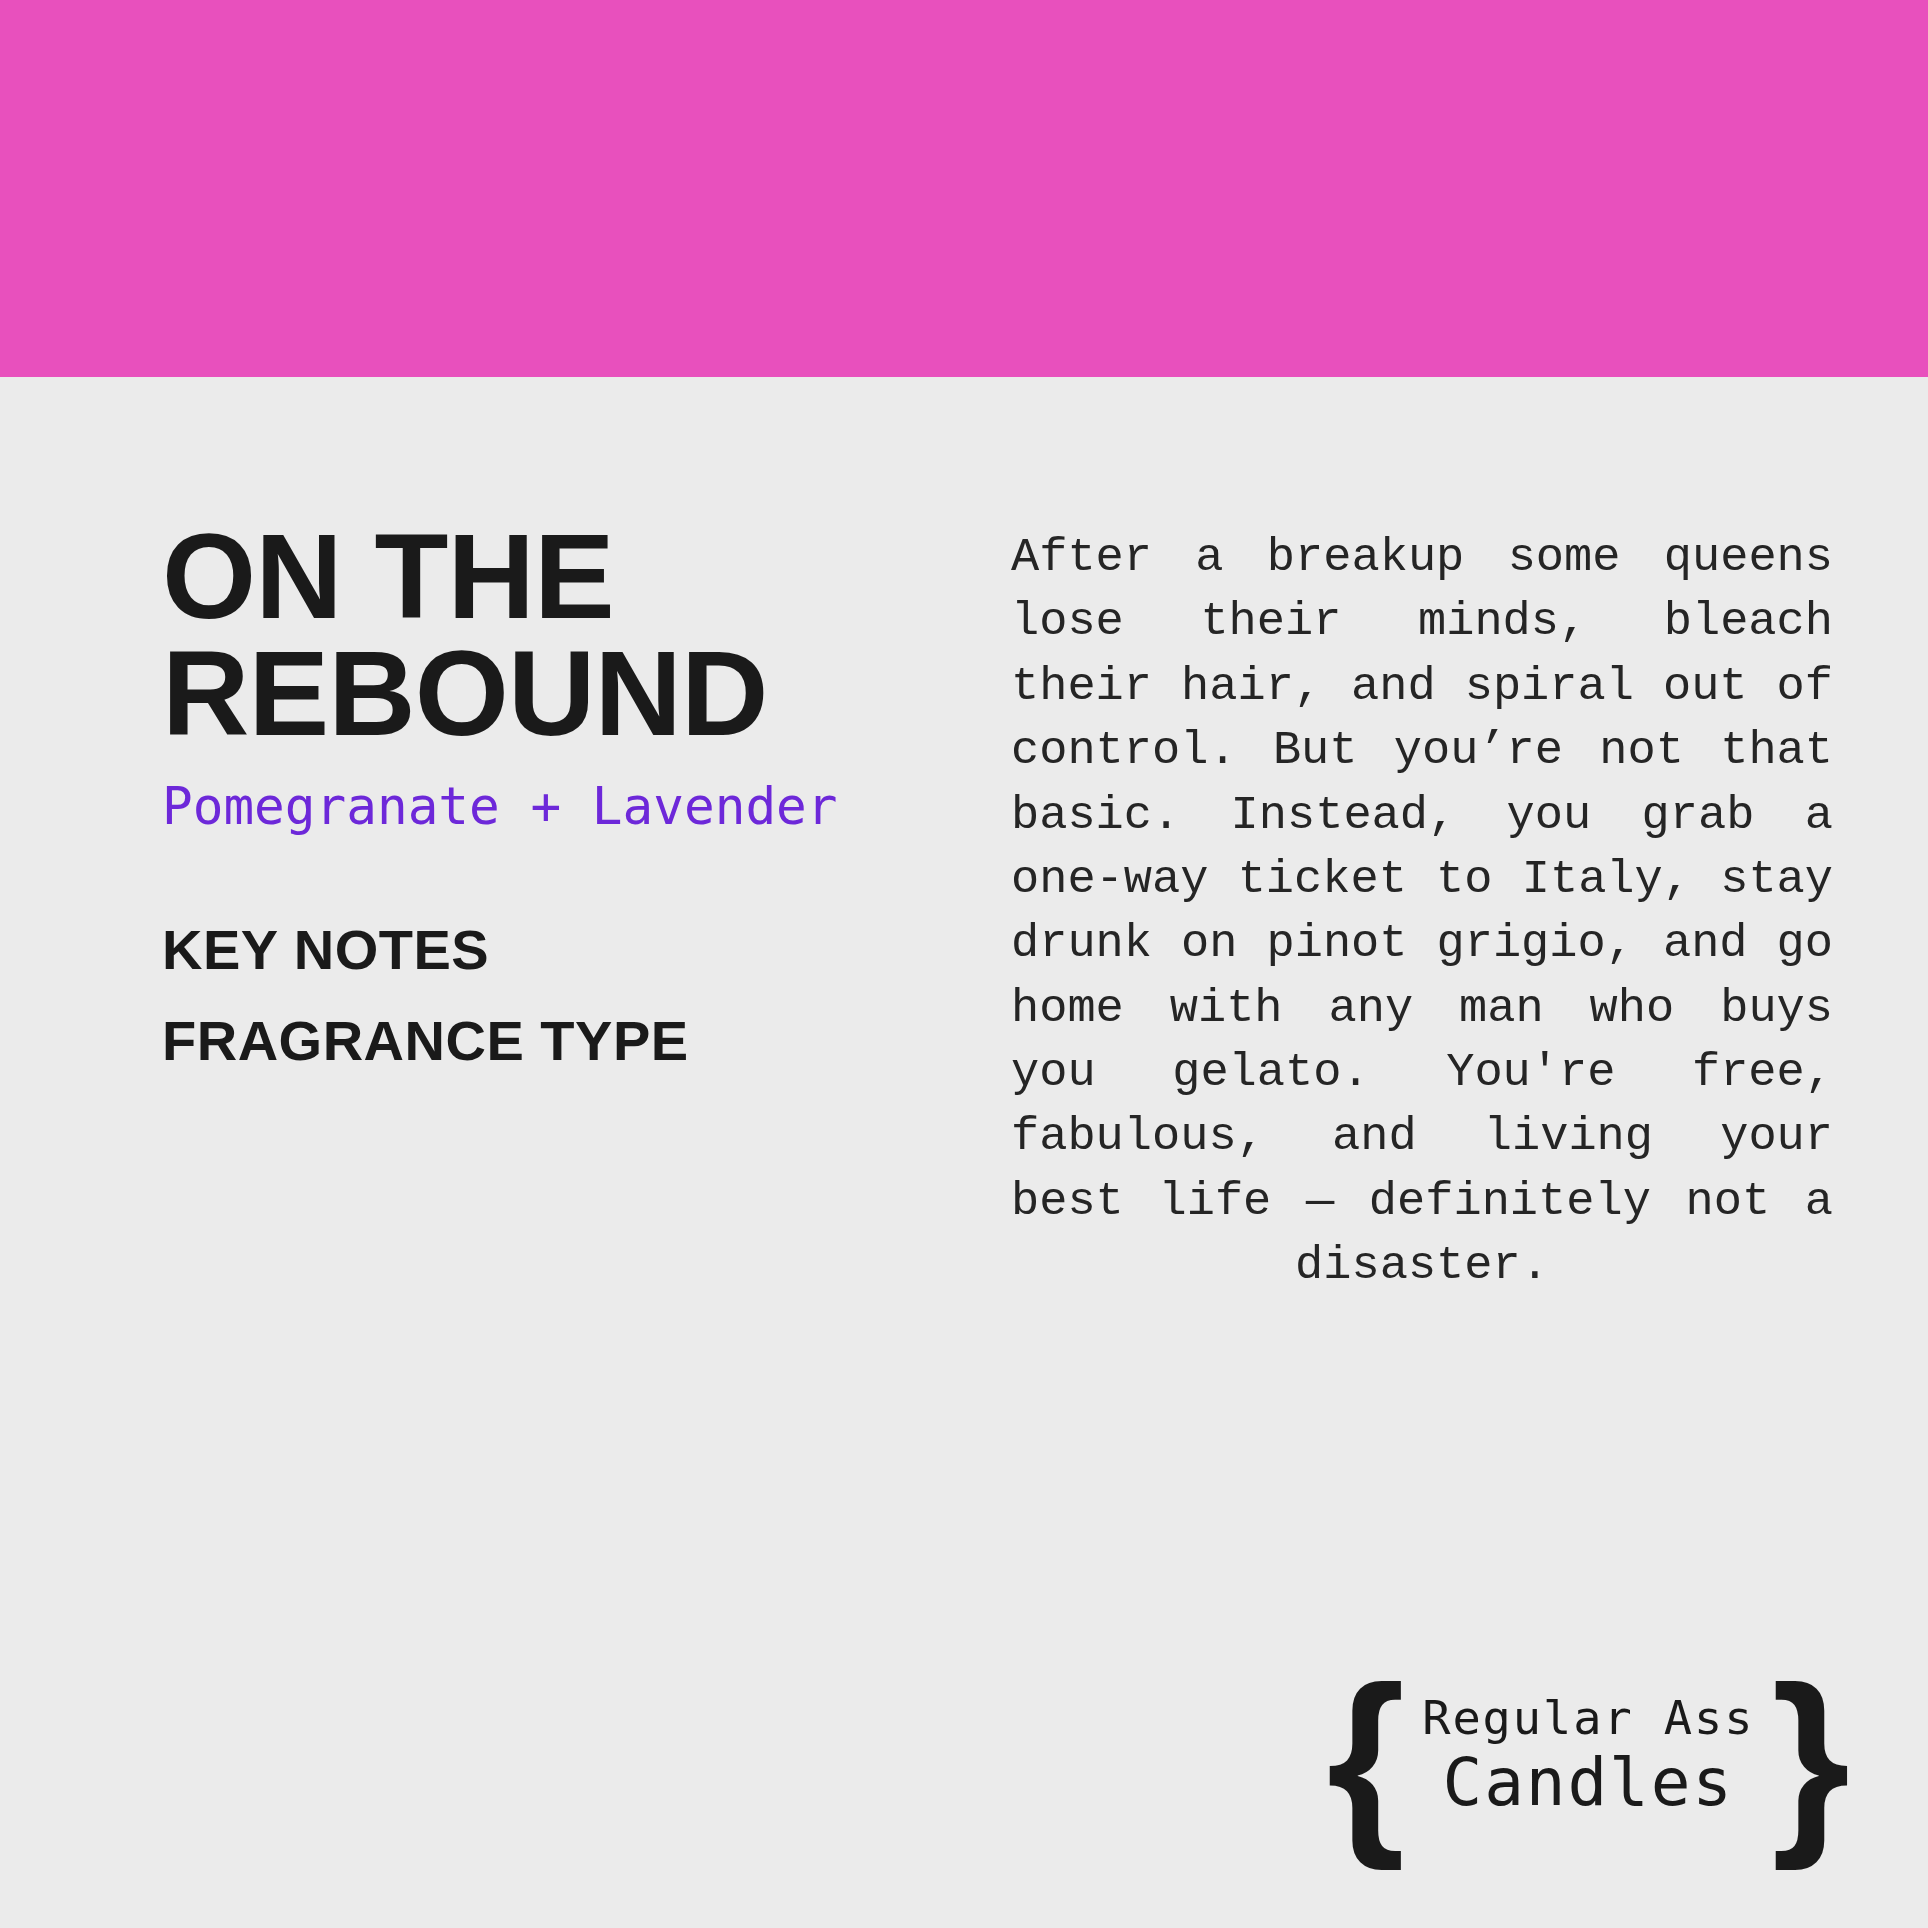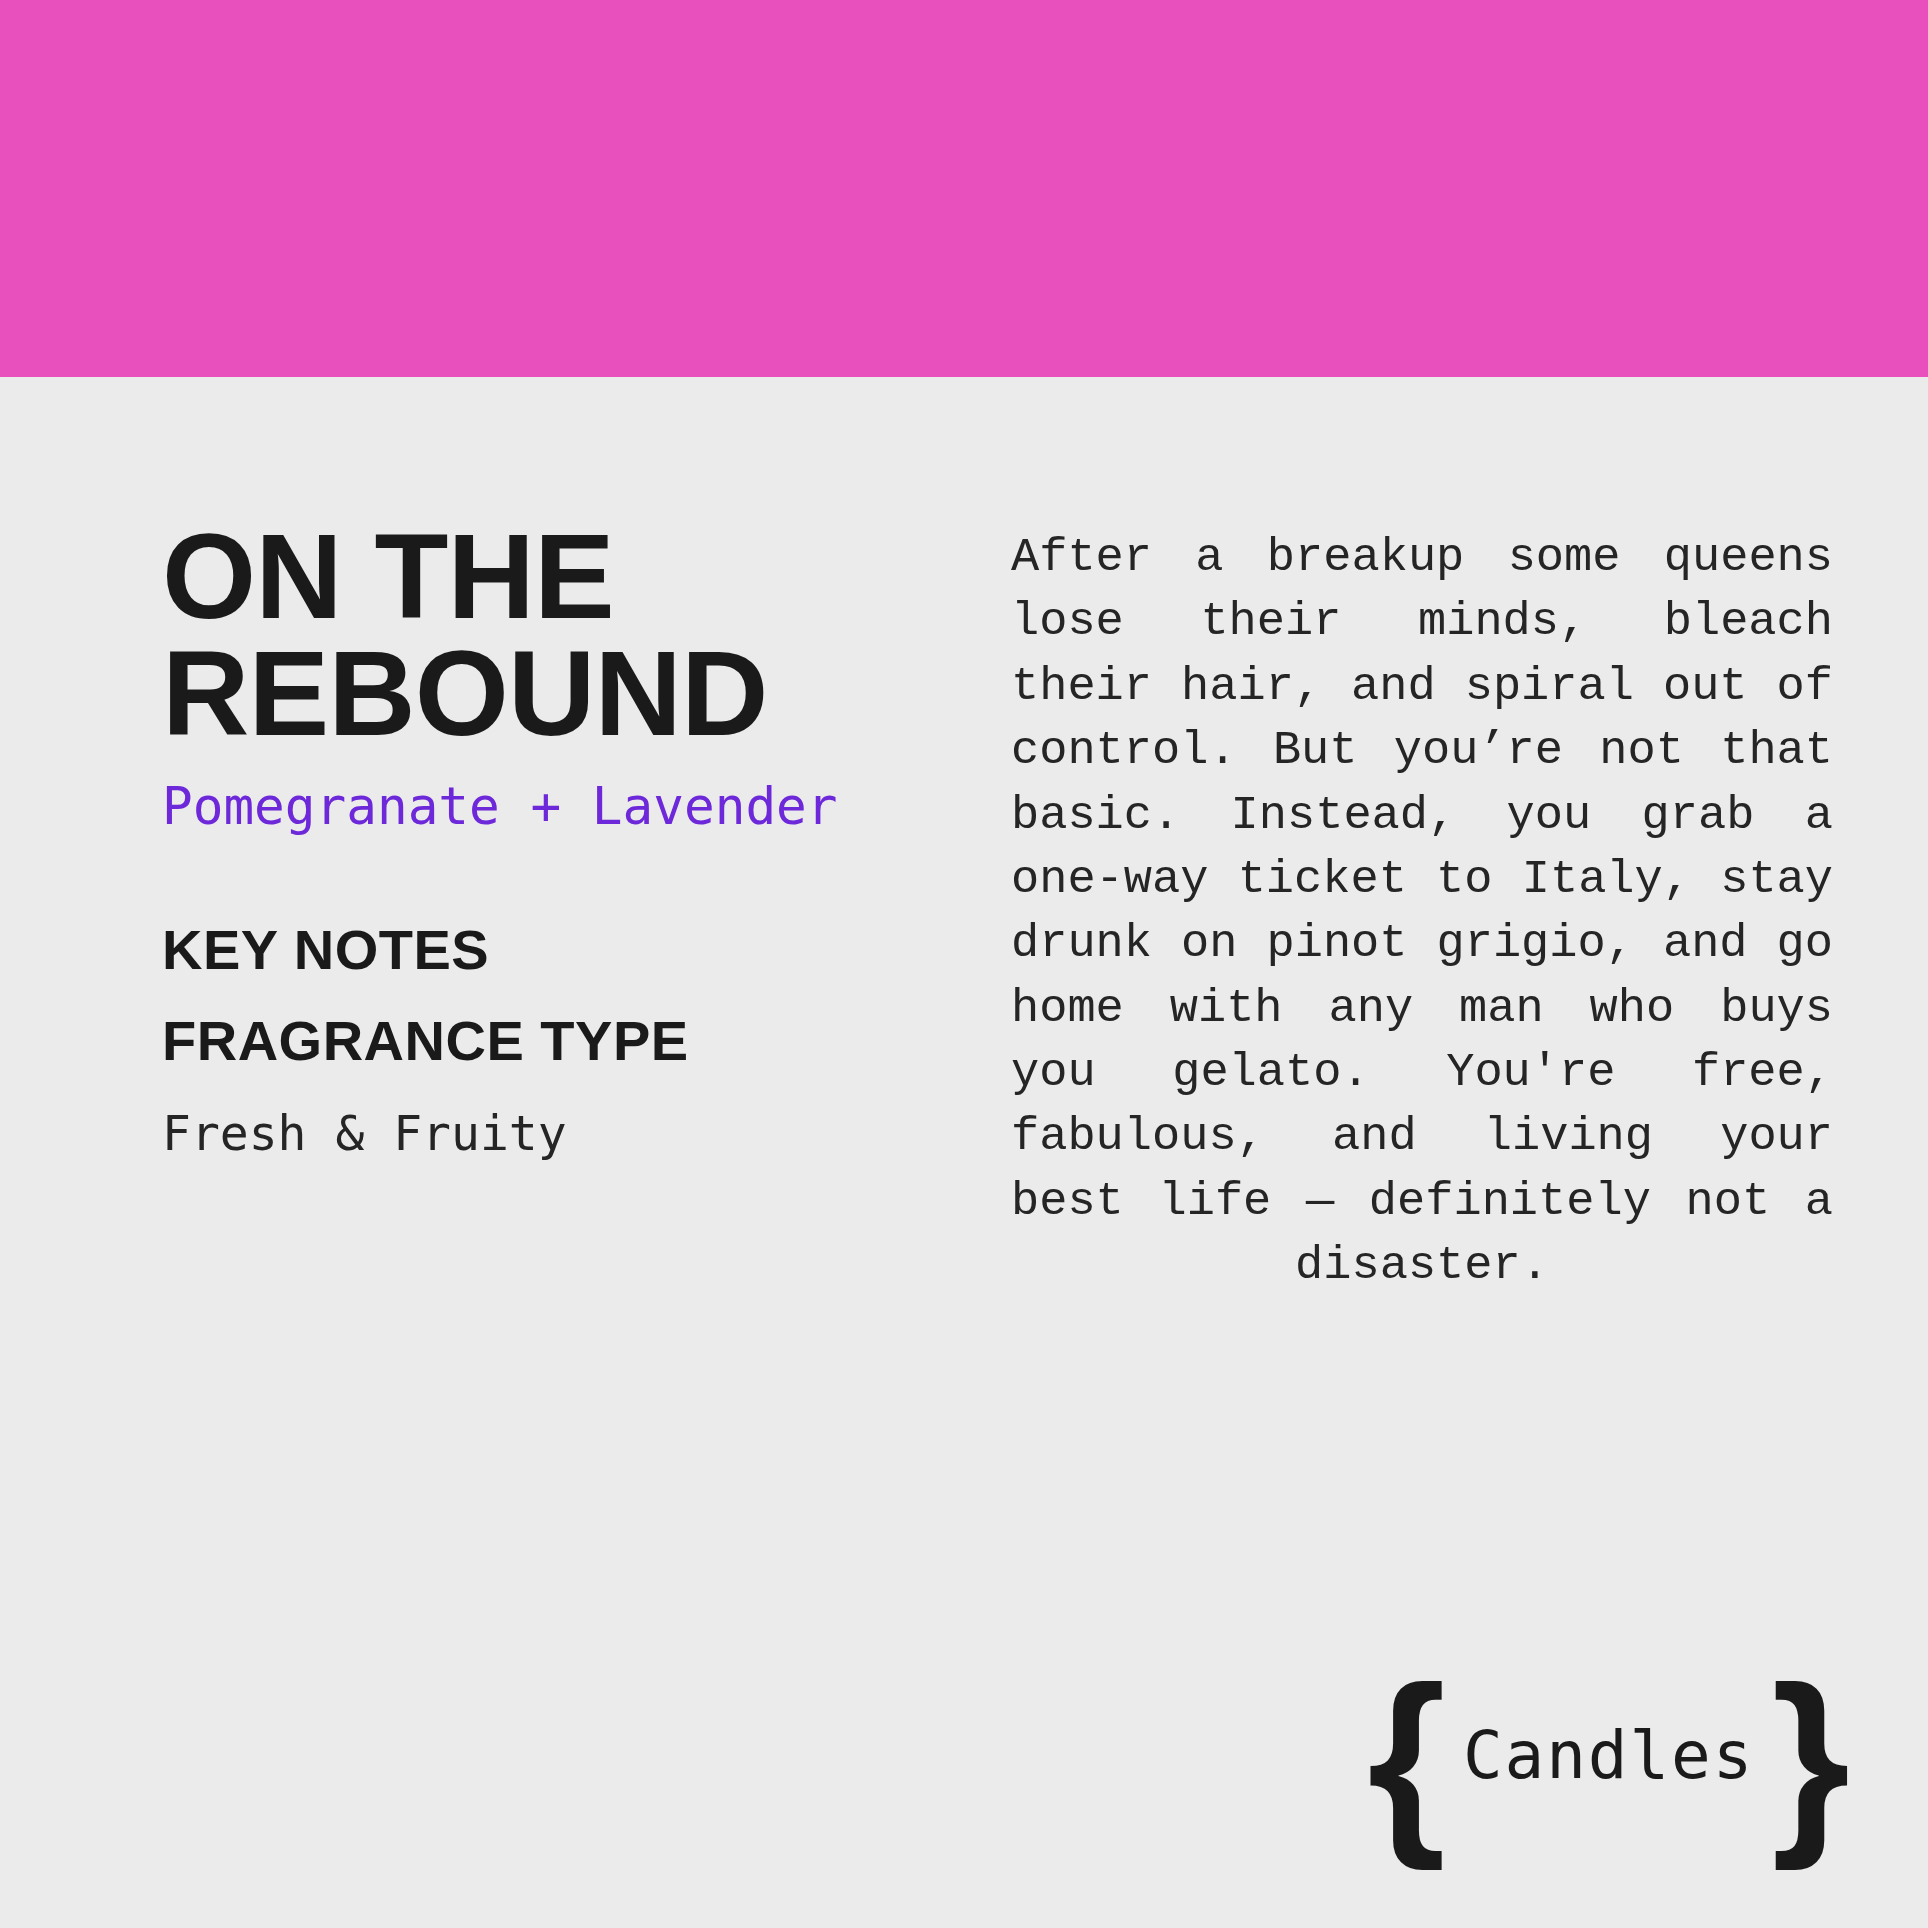--- a/index.html
+++ b/index.html
@@ -147,30 +147,30 @@
 
   <div class="content">
 
     <div class="left-col">
       <h1 class="product-title">ON THE REBOUND</h1>
       <div class="product-subtitle">Pomegranate + Lavender</div>
 
       <h2 class="section-heading">KEY NOTES</h2>
 
       <h2 class="section-heading">FRAGRANCE TYPE</h2>
-      <p class="section-body last">Fresh &amp; Fruity</p>
     </div>
 
     <div class="right-col">
       <p class="description">After a breakup some queens lose their minds, bleach their hair, and spiral out of control. But you’re not that basic. Instead, you grab a one-way ticket to Italy, stay drunk on pinot grigio, and go home with any man who buys you gelato. You're free, fabulous, and living your best life — definitely not a disaster.</p>
     </div>
 
     <div class="brand-lockup">
       <span class="brace brace-left">{</span>
       <span class="brand-text">
+        <span class="brand-top">Regular Ass</span>
         <span class="brand-bottom">Candles</span>
       </span>
       <span class="brace brace-right">}</span>
     </div>
 
   </div>
 </div>
 
 
 </body></html>

